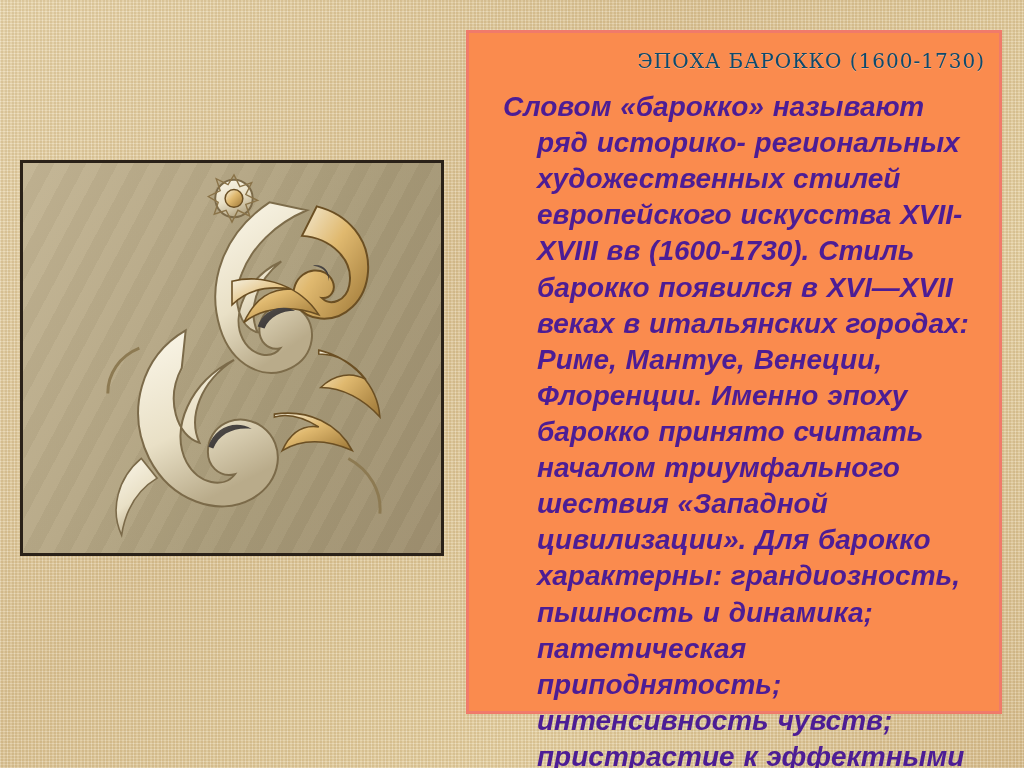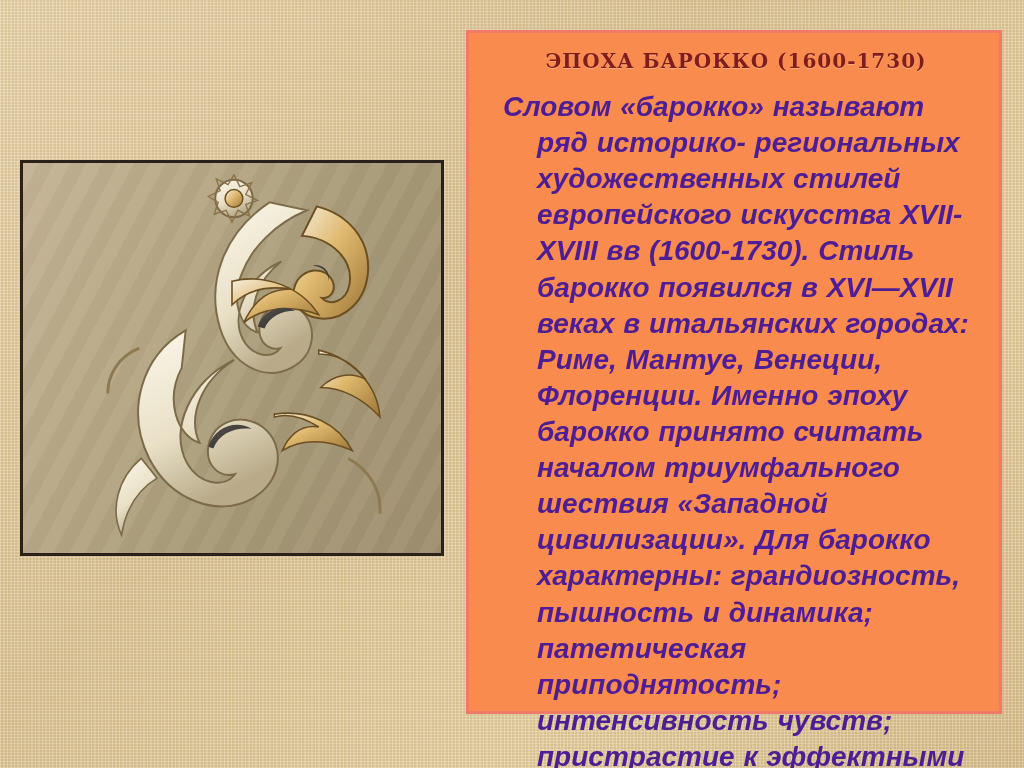--- a/index.html
+++ b/index.html
@@ -83,26 +83,26 @@
     left: 466px;
     top: 30px;
     width: 536px;
     height: 684px;
     background: #fa8b4e;
     border: 3px solid #f07a6a;
     box-sizing: border-box;
     padding: 10px 14px 12px 18px;
   }
   #slide-title {
-    text-align: center;
+    text-align: right;
     font-family: "DejaVu Serif", serif;
-    font-weight: bold;
+    font-weight: normal;
     font-size: 20px;
     letter-spacing: 1px;
-    color: #7f1d1d;
+    color: #0c4a6e;
     margin: 6px 0 6px 0;
     text-shadow: 0 1px 0 rgba(255,255,255,0.25);
   }
   #body-text {
     font-family: "Liberation Sans", sans-serif;
     font-style: italic;
     font-weight: bold;
     font-size: 28px;
     line-height: 1.29;
     color: #4c1d95;

